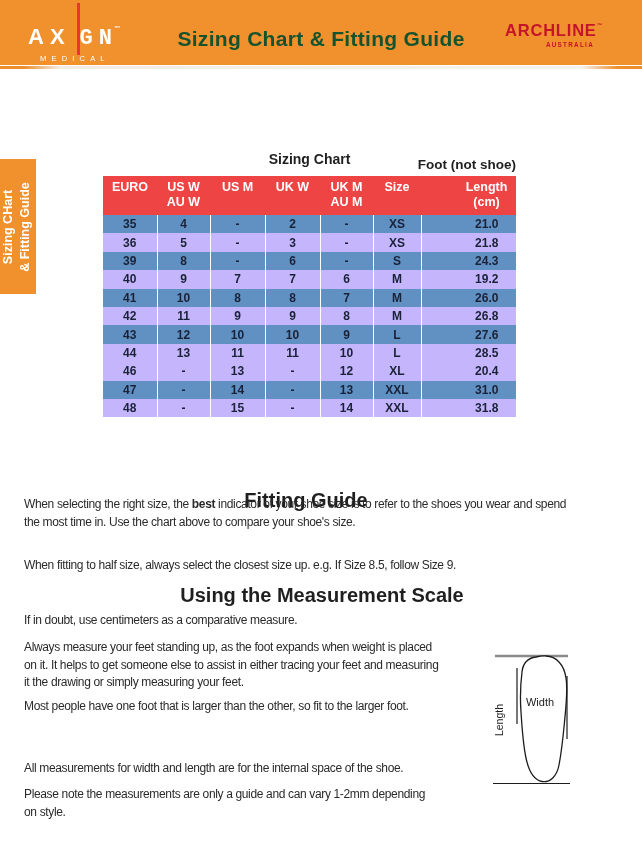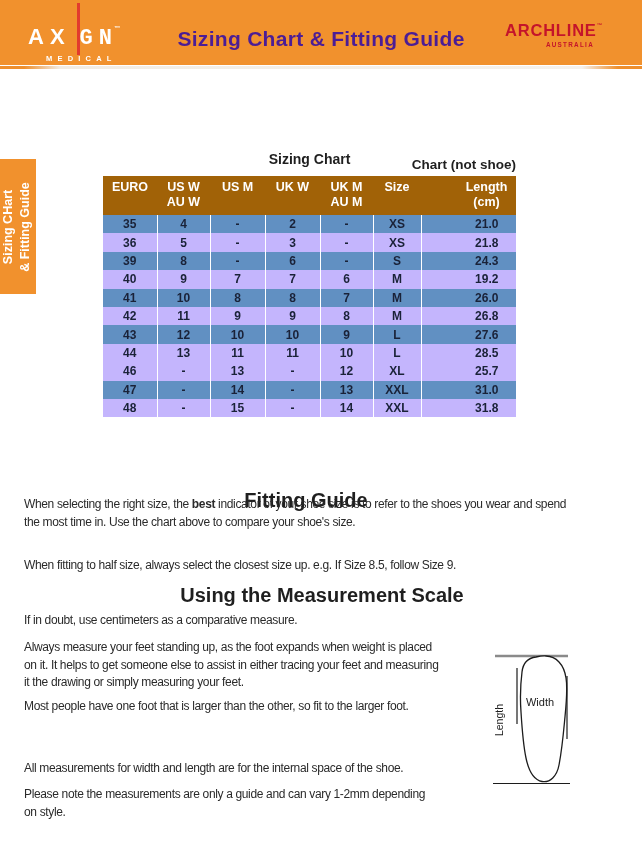--- a/index.html
+++ b/index.html
@@ -7,23 +7,23 @@
         font-family:"Liberation Sans",sans-serif;color:#2a2a2a;}
   
   .banner{position:absolute;left:0;top:0;width:642px;height:65px;background:#F1912D;}
   .banner-divider{position:absolute;left:0;top:66px;width:642px;height:3px;
     background:linear-gradient(90deg,#ee8f2d 0,#ee8f2d 24px,#f2ece3 60px,#f5f1ec calc(100% - 60px),#ee8f2d calc(100% - 24px),#ee8f2d 100%);}
   .axign{position:absolute;left:28px;top:16px;width:100px;}
   .axign-name{position:relative;color:#fff;font-weight:bold;font-size:22px;letter-spacing:6px;line-height:24px;white-space:nowrap;}
   .axign-part2{margin-left:9px;font-family:Liberation Mono, monospace;}
   .axign-tm{font-size:6px;letter-spacing:0;vertical-align:14px;margin-left:-4px;}
   .axign-line{position:absolute;left:49px;top:-13px;width:3px;height:52px;background:#E23B2E;}
-  .axign-sub{color:#fff;font-weight:bold;font-size:7.5px;letter-spacing:5.2px;margin-top:3px;margin-left:18px;white-space:nowrap;}
+  .axign-sub{color:#fff;font-weight:normal;font-size:7.5px;letter-spacing:5.2px;margin-top:3px;margin-left:12px;white-space:nowrap;}
   .page-title{position:absolute;left:0;top:27px;width:642px;text-align:center;
-    color:#4c1d95;font-weight:bold;font-size:21px;letter-spacing:0.3px;}
+    color:#14532d;font-weight:bold;font-size:21px;letter-spacing:0.3px;}
   .archline{position:absolute;left:505px;top:21px;width:95px;text-align:right;color:#C4142B;}
   .archline-name{font-weight:bold;font-size:16.5px;letter-spacing:0.8px;white-space:nowrap;}
   .archline-tm{font-size:5.5px;vertical-align:9px;}
   .archline-sub{font-weight:bold;font-size:6.3px;letter-spacing:1.3px;margin-top:1px;padding-right:6px;}
   
   .side-tab{position:absolute;left:0;top:159px;width:36px;height:135px;background:#F1912D;}
   .side-tab-inner{position:absolute;left:50%;top:50%;width:135px;height:36px;
     transform:translate(-50%,-50%) rotate(-90deg);text-align:center;
     color:#fff;font-weight:bold;font-size:12.5px;line-height:16.5px;white-space:nowrap;}
   
@@ -31,21 +31,21 @@
     color:#1f1f1f;font-weight:bold;font-size:14px;}
   .foot-note{position:absolute;left:340px;top:157px;width:176px;text-align:right;
     color:#1f1f1f;font-weight:bold;font-size:13.5px;}
   .sizing-table{position:absolute;left:103px;top:176px;width:413px;
     border-collapse:collapse;table-layout:fixed;}
   .sizing-table col.c0{width:54px}.sizing-table col.c1{width:53px}
   .sizing-table col.c2{width:55px}.sizing-table col.c3{width:55px}
   .sizing-table col.c4{width:53px}.sizing-table col.c5{width:48px}
   .sizing-table col.c6{width:95px}
   .sizing-table th{height:35px;vertical-align:top;padding:4px 0 0 0;
-    background:#a16207;color:#fff;font-weight:bold;font-size:12.5px;line-height:15px;text-align:center;}
+    background:#ef4444;color:#fff;font-weight:bold;font-size:12.5px;line-height:15px;text-align:center;}
   .sizing-table td{height:18.4px;padding:0;text-align:center;
     color:#1A2238;font-weight:bold;font-size:12px;line-height:18px;}
   .sizing-table td{border-right:1px solid #fff;}
   .sizing-table td:last-child{border-right:none;}
   .sizing-table tr.odd td{background:#6190C2;}
   .sizing-table tr.even td{background:#c4b5fd;}
   .sizing-table th.c6,.sizing-table td.c6{padding-left:36px;}
   
   .h-section{position:absolute;left:0;width:612px;text-align:center;
     color:#1f1f1f;font-weight:bold;font-size:20px;}
@@ -79,21 +79,21 @@
       <div class="archline-sub">AUSTRALIA</div>
     </div>
   </div>
   <div class="banner-divider"></div>
 
   <div class="side-tab">
     <div class="side-tab-inner">Sizing CHart<br>&amp; Fitting Guide</div>
   </div>
 
   <div class="chart-title">Sizing Chart</div>
-  <div class="foot-note">Chart (not shoe)</div>
+  <div class="foot-note">Foot (not shoe)</div>
   <table class="sizing-table">
     <colgroup>
       <col class="c0">
         <col class="c1">
         <col class="c2">
         <col class="c3">
         <col class="c4">
         <col class="c5">
         <col class="c6">
     </colgroup>
@@ -181,21 +181,21 @@
           <td class="c5">L</td>
           <td class="c6">28.5</td>
         </tr>
         <tr class="even">
           <td class="c0">46</td>
           <td class="c1">-</td>
           <td class="c2">13</td>
           <td class="c3">-</td>
           <td class="c4">12</td>
           <td class="c5">XL</td>
-          <td class="c6">25.7</td>
+          <td class="c6">20.4</td>
         </tr>
         <tr class="odd">
           <td class="c0">47</td>
           <td class="c1">-</td>
           <td class="c2">14</td>
           <td class="c3">-</td>
           <td class="c4">13</td>
           <td class="c5">XXL</td>
           <td class="c6">31.0</td>
         </tr>

